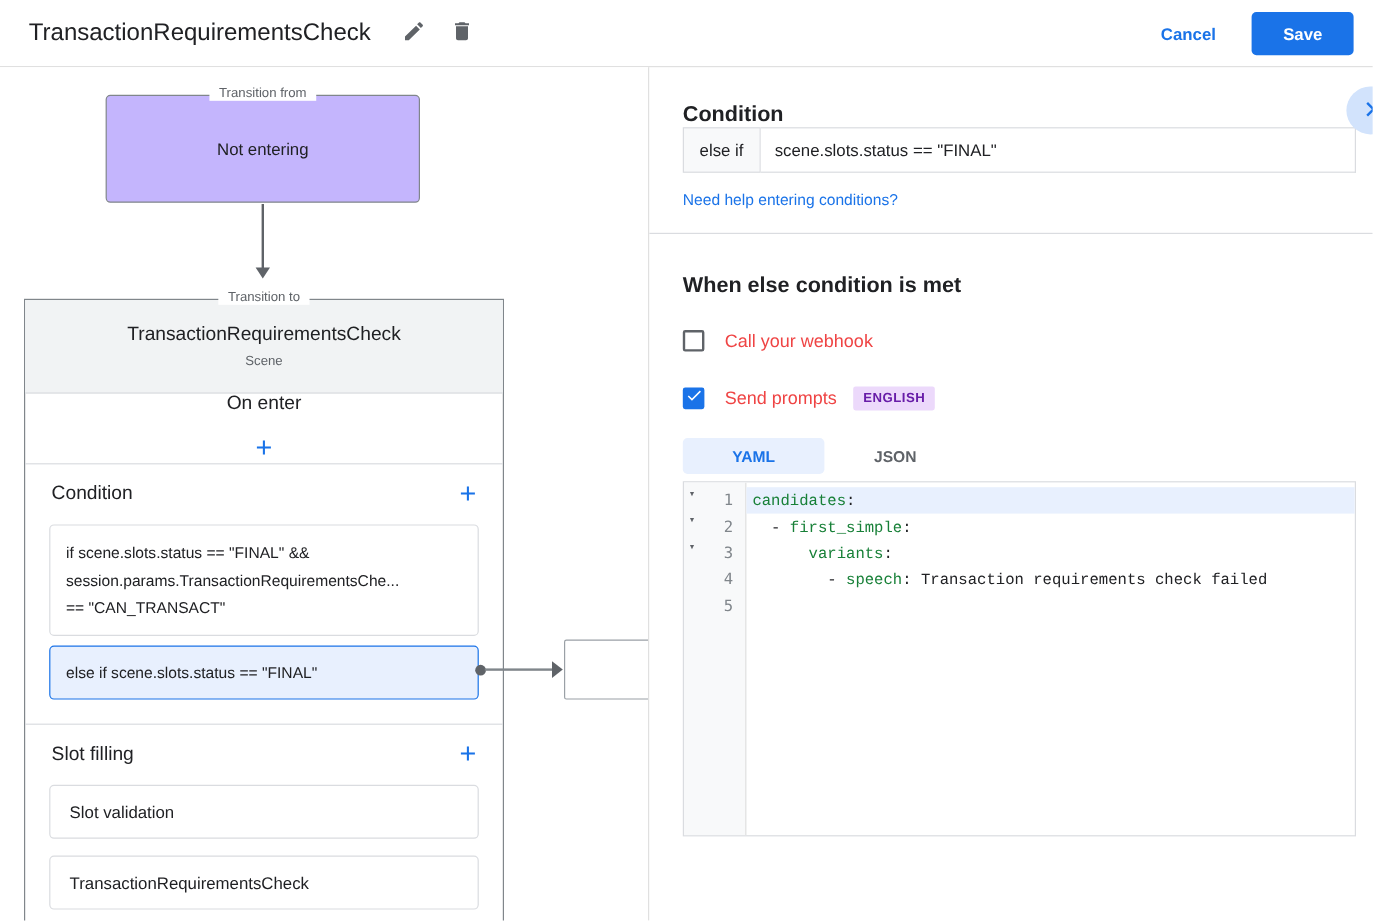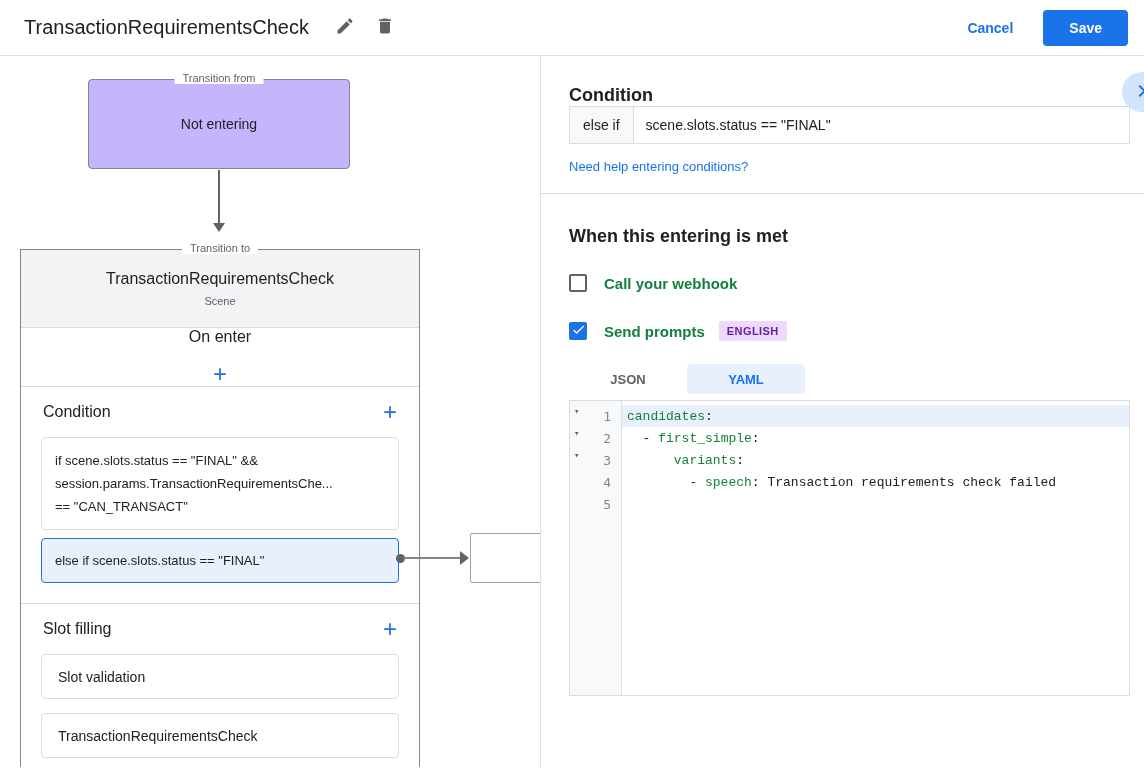--- a/index.html
+++ b/index.html
@@ -82,21 +82,21 @@
   .hdivider { margin:18px -14px 0 -28px; border-top:1px solid #dadce0; }
   .when-title { margin-top:32px; font-size:18px; color:#202124; }
 
   .check-row { display:flex; align-items:center; }
   .row-webhook { margin-top:27px; }
   .row-prompts { margin-top:29px; }
   .checkbox { width:18px; height:18px; border:2px solid #5f6368; border-radius:2px;
     background:#fff; cursor:pointer; flex-shrink:0; }
   .checkbox.checked { background:#1a73e8; border-color:#1a73e8;
     display:flex; align-items:center; justify-content:center; }
-  .check-label { margin-left:17px; font-size:15px; font-weight:700; color:#15803d; cursor:pointer; }
+  .check-label { margin-left:17px; font-size:15px; font-weight:400; color:#ef4444; cursor:pointer; }
   .lang-badge { margin-left:14px; background:#ecd9fb; color:#681da8; font-size:11px;
     font-weight:700; padding:4px 8px; border-radius:2px; letter-spacing:0.4px; }
 
   .desc { margin-top:15px; font-size:13px; line-height:16px; color:#202124; width:568px; }
   .desc a { color:#1a73e8; text-decoration:none; cursor:pointer; }
 
   .tabs { margin-top:23px; display:flex; }
   .tab { width:118px; height:30px; display:flex; align-items:center; justify-content:center;
     font-size:13px; font-weight:700; border:none; background:none; cursor:pointer;
     border-radius:4px; font-family:inherit; }
@@ -215,43 +215,43 @@
 
     <div class="cond-row">
       <div class="cond-chip">else if</div>
       <input class="cond-input" type="text" value="scene.slots.status == &quot;FINAL&quot;" style="">
     </div>
 
     <a class="help-link">Need help entering conditions?</a>
 
     <div class="hdivider"></div>
 
-    <h2 class="when-title">When this entering is met</h2>
+    <h2 class="when-title">When else condition is met</h2>
 
     <div class="check-row row-webhook">
       <div class="checkbox"></div>
       <span class="check-label">Call your webhook</span>
     </div>
 
     <div class="check-row row-prompts">
       <div class="checkbox checked">
         <span>
           <svg width="15" height="15" viewBox="0 0 24 24">
               <path d="M9 16.17L4.83 12l-1.42 1.41L9 19 21 7l-1.41-1.41z" fill="#fff"></path>
             </svg>
         </span>
       </div>
       <span class="check-label">Send prompts</span>
       <span class="lang-badge">ENGLISH</span>
     </div>
 
 
     <div class="tabs">
+      <button class="tab active">YAML</button>
       <button class="tab inactive">JSON</button>
-      <button class="tab active">YAML</button>
     </div>
 
     <div class="editor">
       <div class="gutter">
         <div class="gutter-row">
           <span class="fold">▾</span>
           <span>1</span>
         </div>
         <div class="gutter-row">
           <span class="fold">▾</span>

